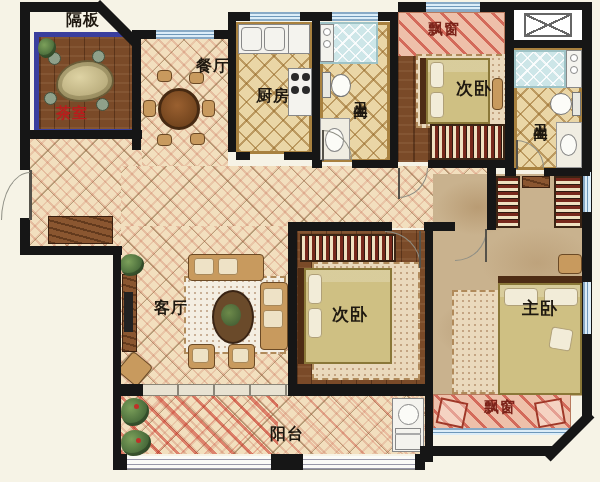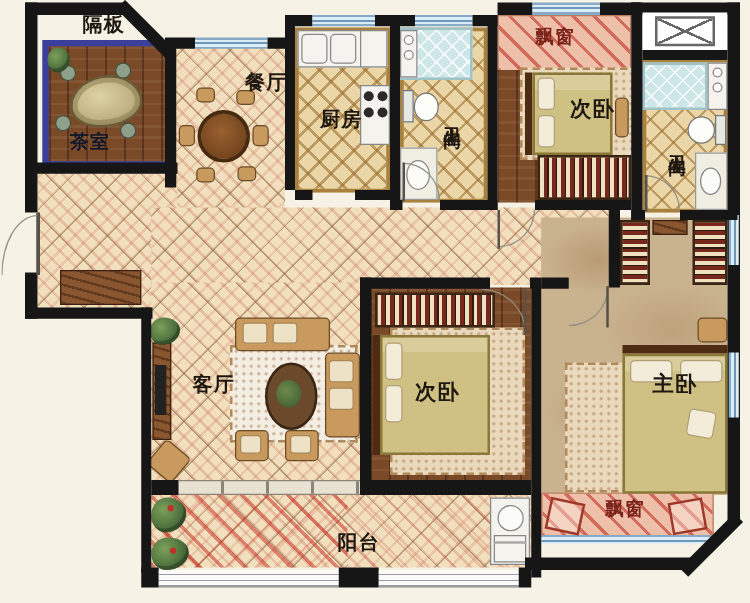--- a/index.html
+++ b/index.html
@@ -75,21 +75,21 @@
     border:3px solid #472a12;box-sizing:border-box;}
   .xbox{background-color:#fff;border:2px solid #666;box-sizing:border-box;background-image:
     linear-gradient(to top right, transparent calc(50% - 1px), #666 calc(50% - 1px), #666 calc(50% + 1px), transparent calc(50% + 1px)),
     linear-gradient(to bottom right, transparent calc(50% - 1px), #666 calc(50% - 1px), #666 calc(50% + 1px), transparent calc(50% + 1px));}
   .arc{position:absolute;background:transparent;box-sizing:border-box;}
   .leaf{position:absolute;background:#55524a;}
   .lbl{position:absolute;font-weight:bold;font-size:16px;line-height:1.15;color:#1e1810;
     letter-spacing:1px;text-align:right;font-family:Liberation Mono, monospace;}
   .lbl-v{writing-mode:vertical-rl;text-orientation:upright;letter-spacing:2px;}
   .lbl-red{color:#7c231a;}
-  .lbl-light{color:#0f172a;}
+  .lbl-light{color:#b91c1c;}
   .tea-frame{border:5px solid #3a3f9e;box-sizing:border-box;}
 </style>
 </head>
 <body>
 
 <div class="stage">
 
   <div class="abs tile" style="left:140px;top:36px;width:88px;height:190px"></div>
   <div class="abs tile" style="left:30px;top:138px;width:112px;height:110px"></div>
   <div class="abs tile" style="left:121px;top:166px;width:366px;height:62px"></div>

